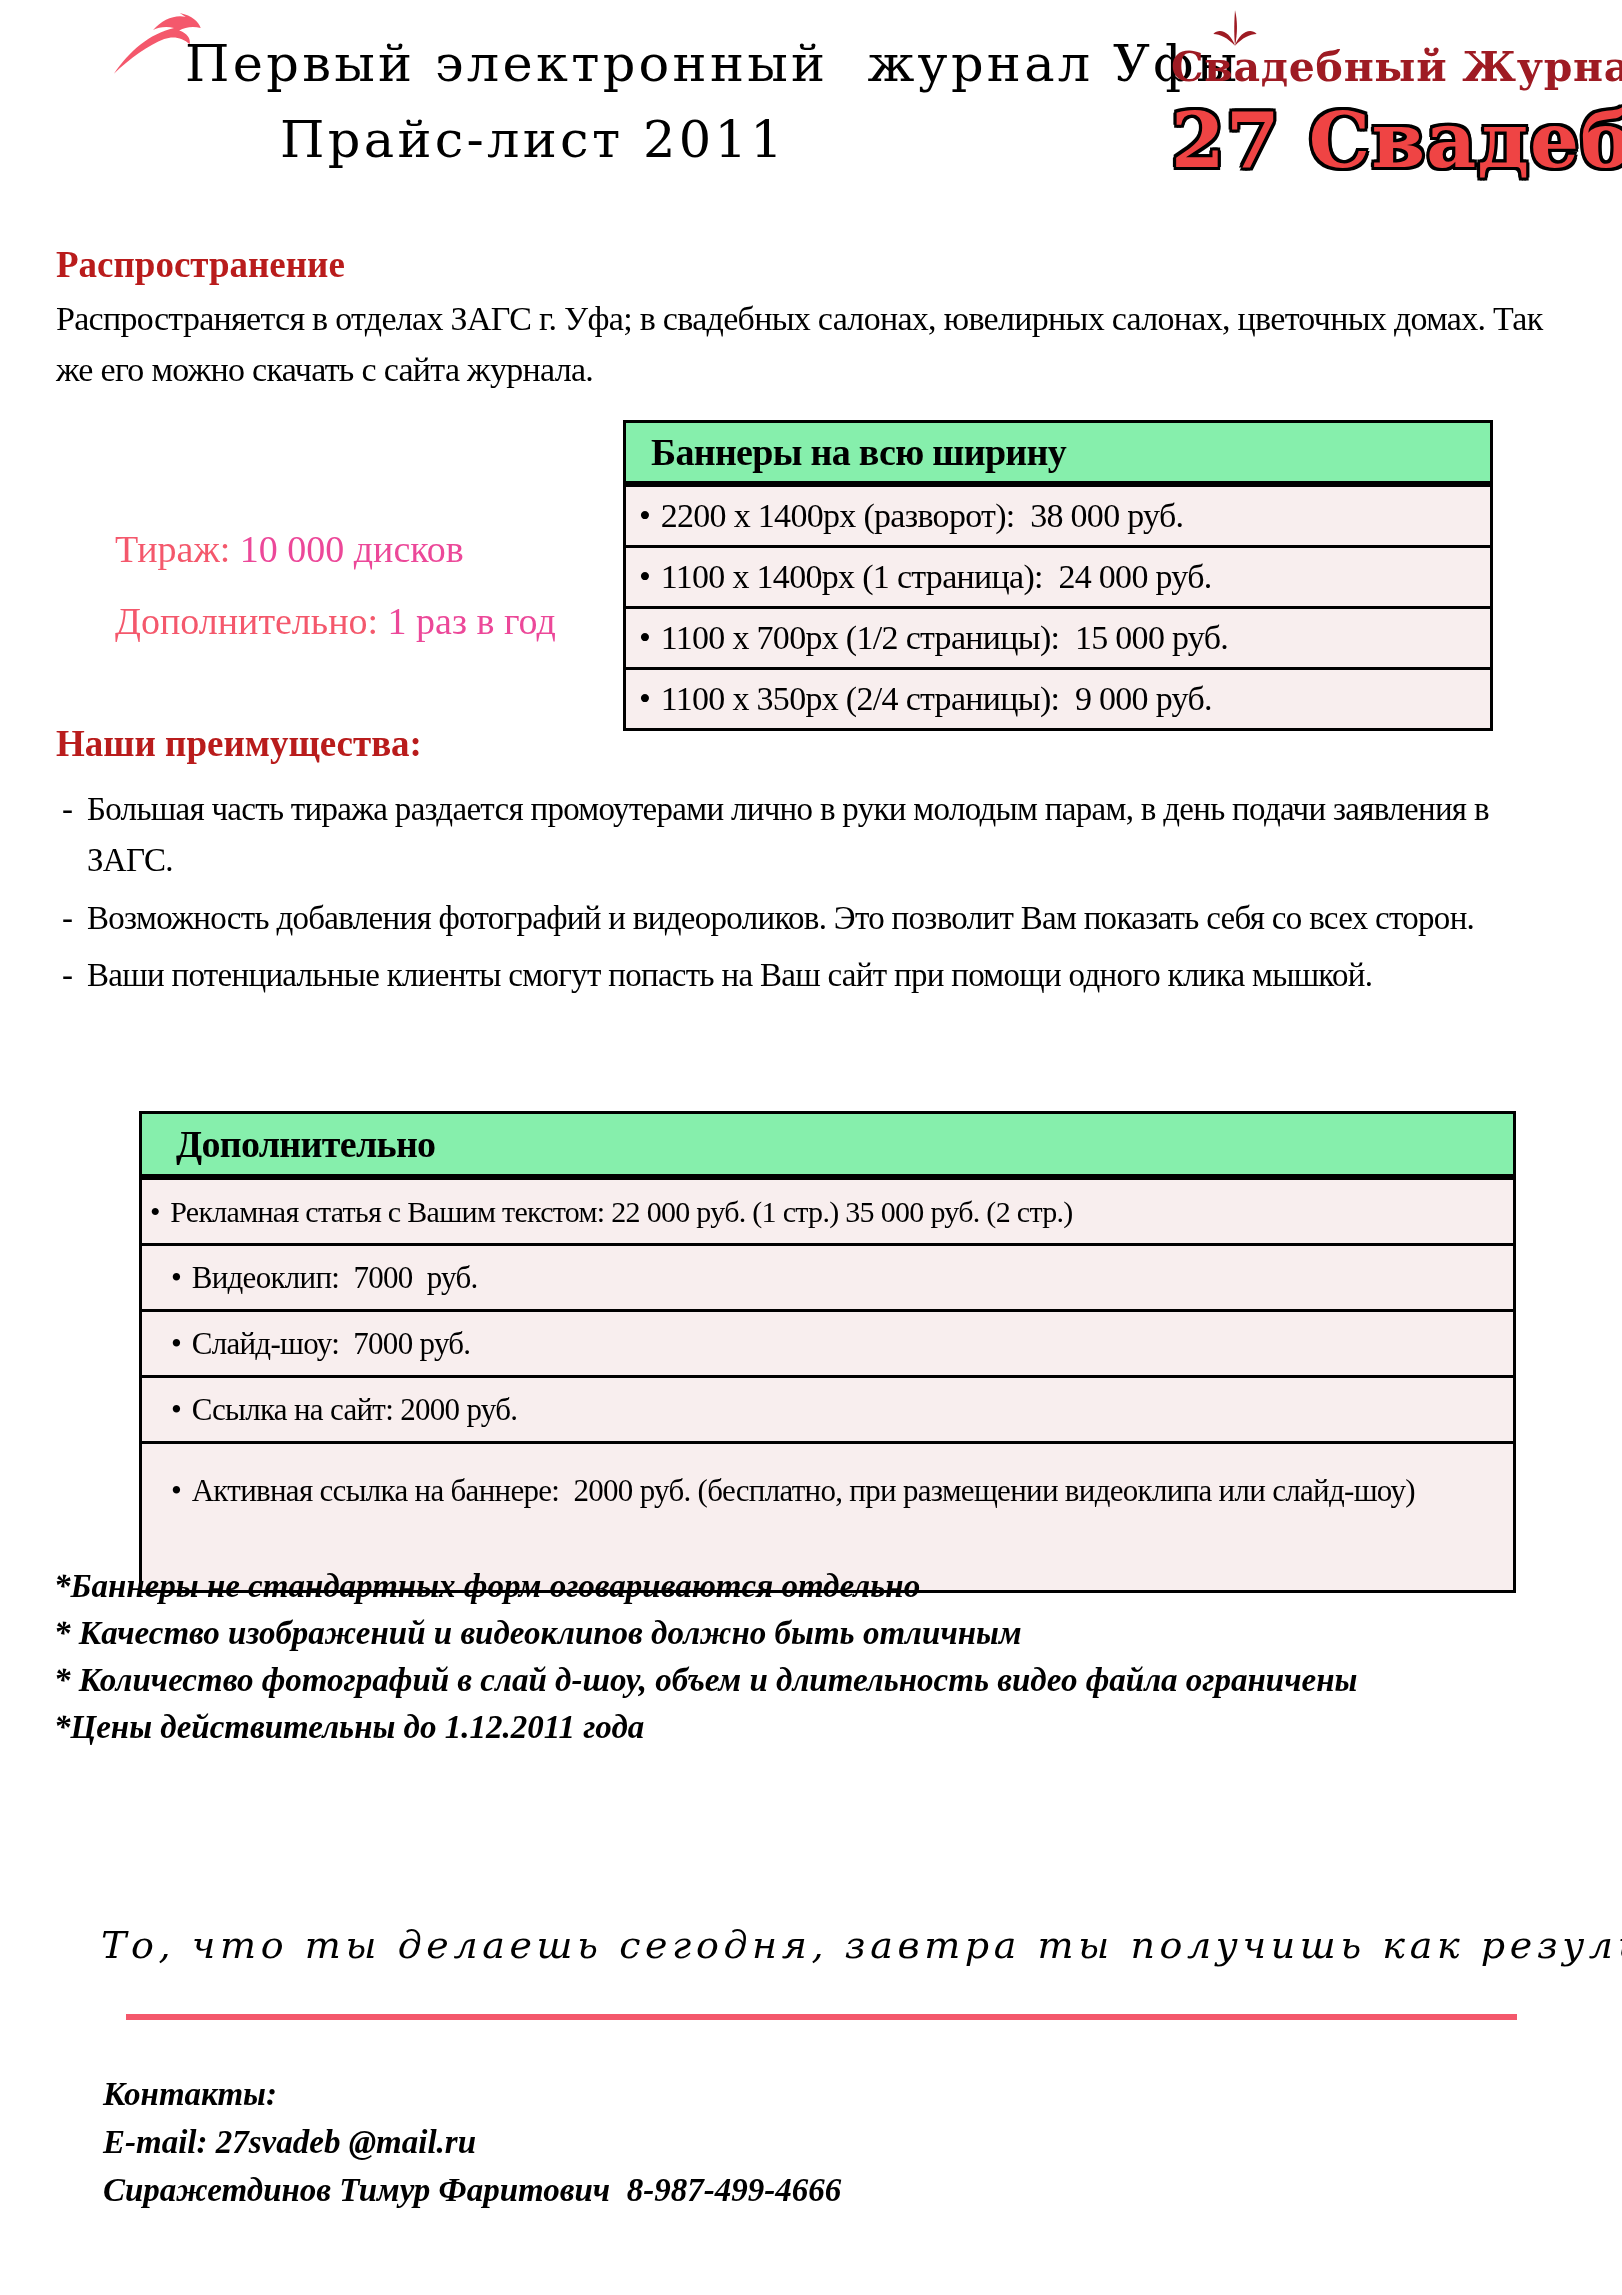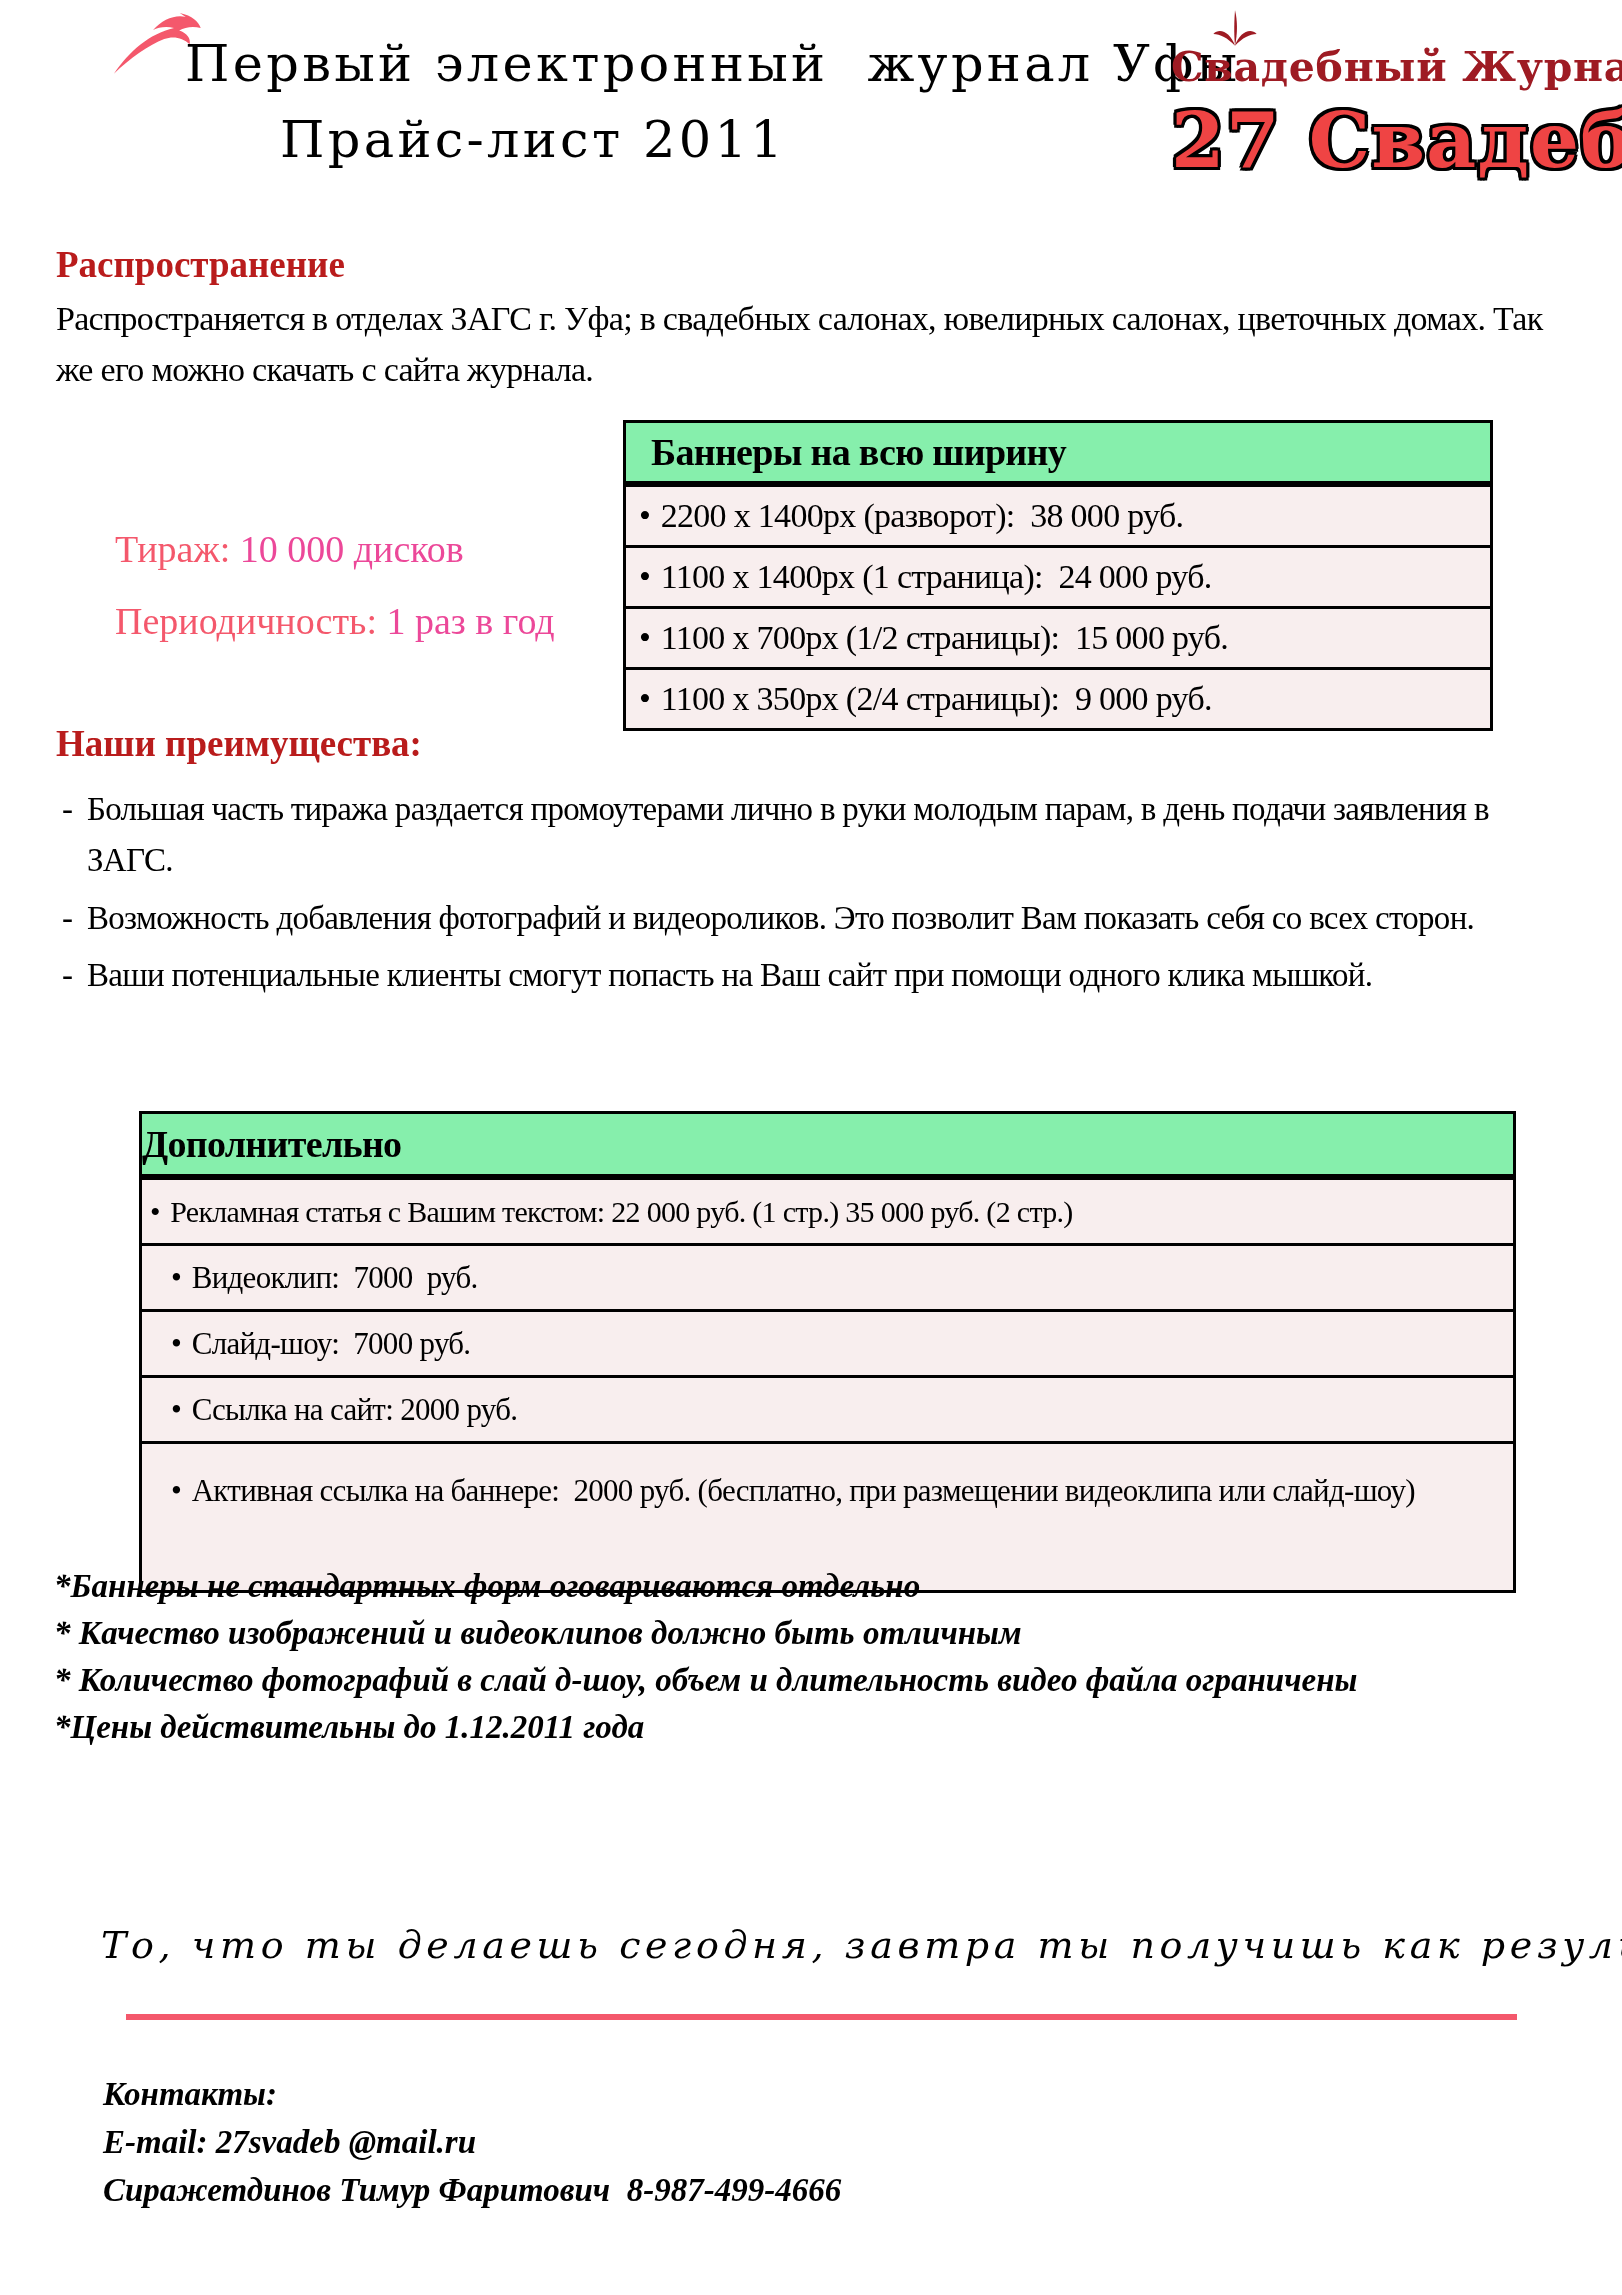--- a/index.html
+++ b/index.html
@@ -123,21 +123,21 @@
   .table-header {
     background: #86efac;
     border-bottom: 3.3px solid #000;
     display: flex;
     align-items: center;
     font-weight: bold;
     font-size: 38px;
     letter-spacing: -0.7px;
   }
   .banners-table .table-header { height: 58px; padding-left: 25px; }
-  .extras-table  .table-header { height: 60px; }
+  .extras-table  .table-header { height: 60px; padding-left: 34px; }
 
   .trow {
     display: flex;
     align-items: center;
     background: #f8eeee;
     border-top: 3.3px solid #000;
     font-size: 34px;
     letter-spacing: -0.7px;
   }
   .trow:first-of-type { border-top: none; }
@@ -233,21 +233,21 @@
     <div class="brand-number">27 Свадеб</div>
   </div>
 
   <div class="pink-heading h-distribution">Распространение</div>
   <div class="body-par">Распространяется в отделах ЗАГС г. Уфа; в свадебных салонах, ювелирных салонах, цветочных домах. Так же его можно скачать с сайта журнала.</div>
 
   <div class="circ-line circ-tirazh">
     <span class="circ-label">Тираж: </span><span class="circ-value">10 000 дисков</span>
   </div>
   <div class="circ-line circ-period">
-    <span class="circ-label">Периодичность: </span><span class="circ-value">1 раз в год</span>
+    <span class="circ-label">Дополнительно: </span><span class="circ-value">1 раз в год</span>
   </div>
 
   <div class="price-table banners-table">
     <div class="table-header">Баннеры на всю ширину</div>
     <div class="trow">
       <span class="row-bullet">•</span>
       <span class="row-text">2200 x 1400px (разворот):  38 000 руб.</span>
     </div>
     <div class="trow">
       <span class="row-bullet">•</span>

